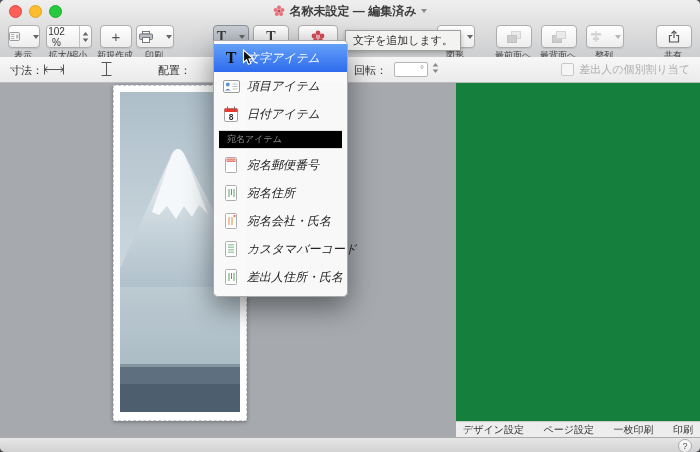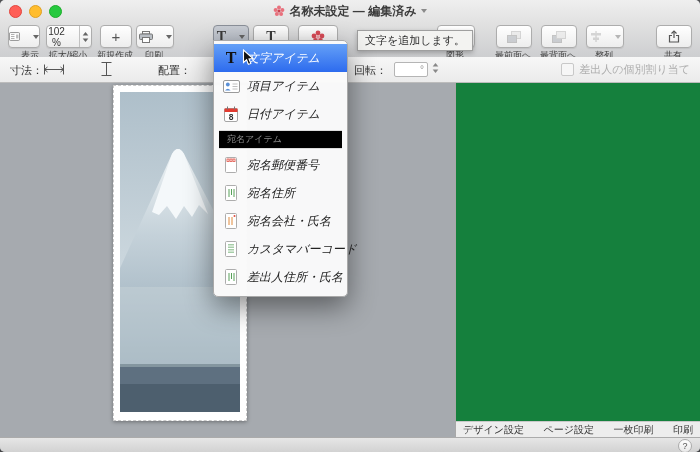--- a/index.html
+++ b/index.html
@@ -19,21 +19,21 @@
   
   .toolbar{position:absolute;top:22px;left:0;width:100%;height:35px;background:linear-gradient(#e2e2e2,#cdced0);border-bottom:1px solid #a2a2a2;}
   .tbtn{position:absolute;top:3px;height:21px;border:1px solid #adadad;border-radius:4px;background:linear-gradient(#ffffff,#ededed);display:flex;align-items:center;justify-content:center;gap:13px;box-shadow:0 1px 1px rgba(0,0,0,.08);cursor:default;}
   .tbtn.pressed{background:linear-gradient(#c9cdd4,#b2b8c2);border-color:#8b9099;}
   .tbtn.disabled > *{opacity:.45;}
   .tlabel{position:absolute;top:27px;transform:translateX(-50%);font-size:9px;color:#3f3f3f;white-space:nowrap;}
   .tserif{font-family:"Liberation Serif","DejaVu Serif",serif;font-size:14px;font-weight:bold;color:#3a3a3a;line-height:1;}
   .zoom-val{font-size:10px;color:#333;flex:1;text-align:center;}
   .stepper{display:flex;align-items:center;border-left:1px solid #c2c2c2;height:100%;padding:0 2px;}
 
-  .tooltip{position:absolute;left:345px;top:30px;z-index:60;background:#f3f3f1;border:1px solid #9f9f9f;box-shadow:0 2px 5px rgba(0,0,0,.25);font-size:11px;color:#2f2f2f;padding:2px 7px;white-space:nowrap;margin-left:12px;}
+  .tooltip{position:absolute;left:345px;top:30px;z-index:60;background:#f3f3f1;border:1px solid #9f9f9f;box-shadow:0 2px 5px rgba(0,0,0,.25);font-size:11px;color:#2f2f2f;padding:2px 7px;white-space:nowrap;}
 
   
   .formatbar{position:absolute;top:57px;left:0;width:100%;height:25px;background:linear-gradient(#f7f7f7,#ebebeb);border-bottom:1px solid #bcbcbc;}
   .fb-label{position:absolute;top:6px;font-size:11px;color:#333;white-space:nowrap;}
   .fb-icn{position:absolute;}
   .fb-input{position:absolute;top:5px;width:34px;height:15px;background:#fff;border:1px solid #b5b5b5;border-radius:2px;display:flex;align-items:center;justify-content:flex-end;padding-right:3px;font-size:10px;color:#999;box-sizing:border-box;}
   .fb-stepper{position:absolute;top:5px;display:flex;align-items:center;}
   .fb-right{position:absolute;right:10px;top:5px;display:flex;align-items:center;gap:5px;}
   .checkbox{width:11px;height:11px;background:#f6f6f6;border:1px solid #c8c8c8;border-radius:2px;}
   .fb-dim{font-size:11px;color:#aeaeae;white-space:nowrap;}
@@ -93,21 +93,21 @@
     <div class="tbtn" style="left:8px;width:30px;">
       <svg width="14" height="11" viewBox="0 0 14 11">
         <rect x="0.5" y="0.5" width="13" height="10" rx="1.5" fill="#fff" stroke="#777"></rect>
         <line x1="2.5" y1="3" x2="7" y2="3" stroke="#999"></line>
           <line x1="2.5" y1="5.5" x2="7" y2="5.5" stroke="#999"></line>
           <line x1="2.5" y1="8" x2="7" y2="8" stroke="#999"></line>
         <rect x="9" y="3" width="3" height="5" fill="#bbb"></rect>
       </svg>
       <span class="chev"></span>
     </div>
-    <div class="tlabel" style="left:30px;">表示</div>
+    <div class="tlabel" style="left:23px;">表示</div>
 
     <div class="tbtn" style="left:46px;width:44px;padding:0;">
       <span class="zoom-val">102 %</span>
       <span class="stepper">
         <svg width="7" height="12" viewBox="0 0 7 12">
           <path d="M3.5 1 L6.3 4.4 H0.7 Z" fill="#666"></path>
             <path d="M3.5 11 L0.7 7.6 H6.3 Z" fill="#666"></path>
         </svg>
       </span>
     </div>

